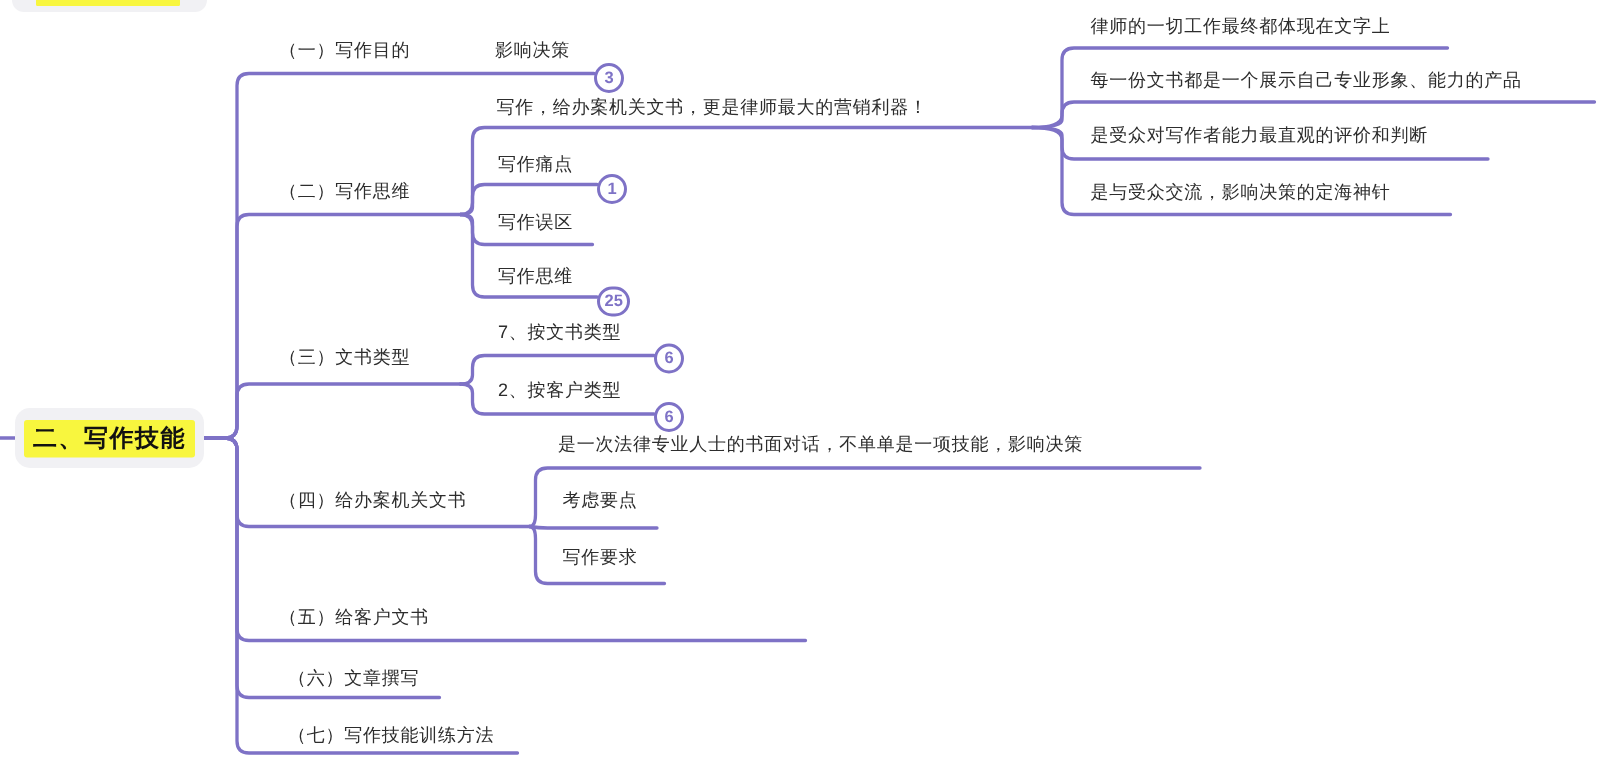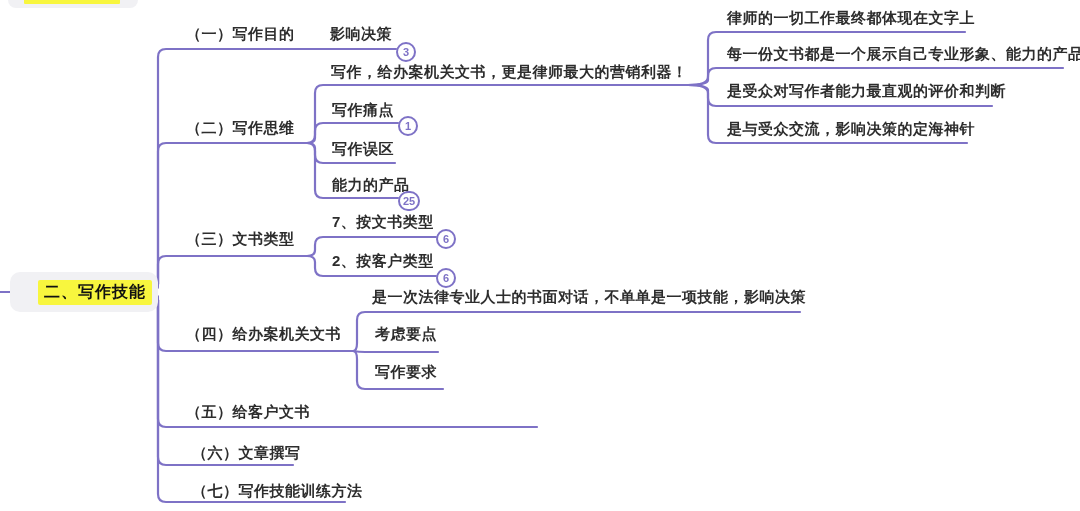--- a/index.html
+++ b/index.html
@@ -9,33 +9,33 @@
     --text:#2d2d2d;
   }
   html,body{margin:0;padding:0;background:#fff;}
   #canvas{
     position:relative;width:1080px;height:511px;background:#ffffff;
     overflow:hidden;font-family:"Liberation Sans","DejaVu Sans",sans-serif;
   }
   svg.connectors{position:absolute;left:0;top:0;width:1080px;height:511px;}
   svg.connectors path{fill:none;stroke:var(--line);stroke-width:2.2;stroke-linecap:round;}
   .label{
-    position:absolute;font-size:15px;font-weight:700;color:var(--text);
+    position:absolute;font-size:12px;font-weight:400;color:var(--text);
     white-space:nowrap;letter-spacing:0.5px;line-height:17px;
   }
   .badge{
     position:absolute;box-sizing:border-box;height:20px;min-width:20px;
     border:2px solid var(--line);border-radius:10px;background:#ffffff;
     color:var(--line);font-size:11px;font-weight:700;line-height:16px;
     text-align:center;padding:0 3px;z-index:3;
   }
   .rootnode{
     position:absolute;left:10px;top:272px;width:126px;height:40px;
     background:var(--node-bg);border-radius:10px;display:flex;
-    align-items:center;justify-content:center;z-index:2;padding-left:22px;
+    align-items:center;justify-content:center;z-index:2;
   }
   .rootnode .hl{
     background:var(--highlight);color:#111;font-size:16px;font-weight:700;
     padding:2px 6px;border-radius:2px;white-space:nowrap;letter-spacing:1px;
   }
   .partialnode{
     position:absolute;left:8px;top:-16px;width:130px;height:24px;
     background:var(--node-bg);border-radius:8px;z-index:2;
   }
   .partialnode .hl{
@@ -88,21 +88,21 @@
 
   <div class="label" style="left:186px;top:25px">（一）写作目的</div>
   <div class="label" style="left:330px;top:25px">影响决策</div>
   <div class="badge" style="left:396px;top:42px">3</div>
 
   <div class="label" style="left:186px;top:119px">（二）写作思维</div>
   <div class="label" style="left:331px;top:63px">写作，给办案机关文书，更是律师最大的营销利器！</div>
   <div class="label" style="left:332px;top:101px">写作痛点</div>
   <div class="badge" style="left:398px;top:116px">1</div>
   <div class="label" style="left:332px;top:140px">写作误区</div>
-  <div class="label" style="left:332px;top:176px">能力的产品</div>
+  <div class="label" style="left:332px;top:176px">写作思维</div>
   <div class="badge" style="left:398px;top:191px">25</div>
 
   <div class="label" style="left:727px;top:9px">律师的一切工作最终都体现在文字上</div>
   <div class="label" style="left:727px;top:45px">每一份文书都是一个展示自己专业形象、能力的产品</div>
   <div class="label" style="left:727px;top:82px">是受众对写作者能力最直观的评价和判断</div>
   <div class="label" style="left:727px;top:120px">是与受众交流，影响决策的定海神针</div>
 
   <div class="label" style="left:186px;top:230px">（三）文书类型</div>
   <div class="label" style="left:332px;top:213px">7、按文书类型</div>
   <div class="badge" style="left:436px;top:229px">6</div>

